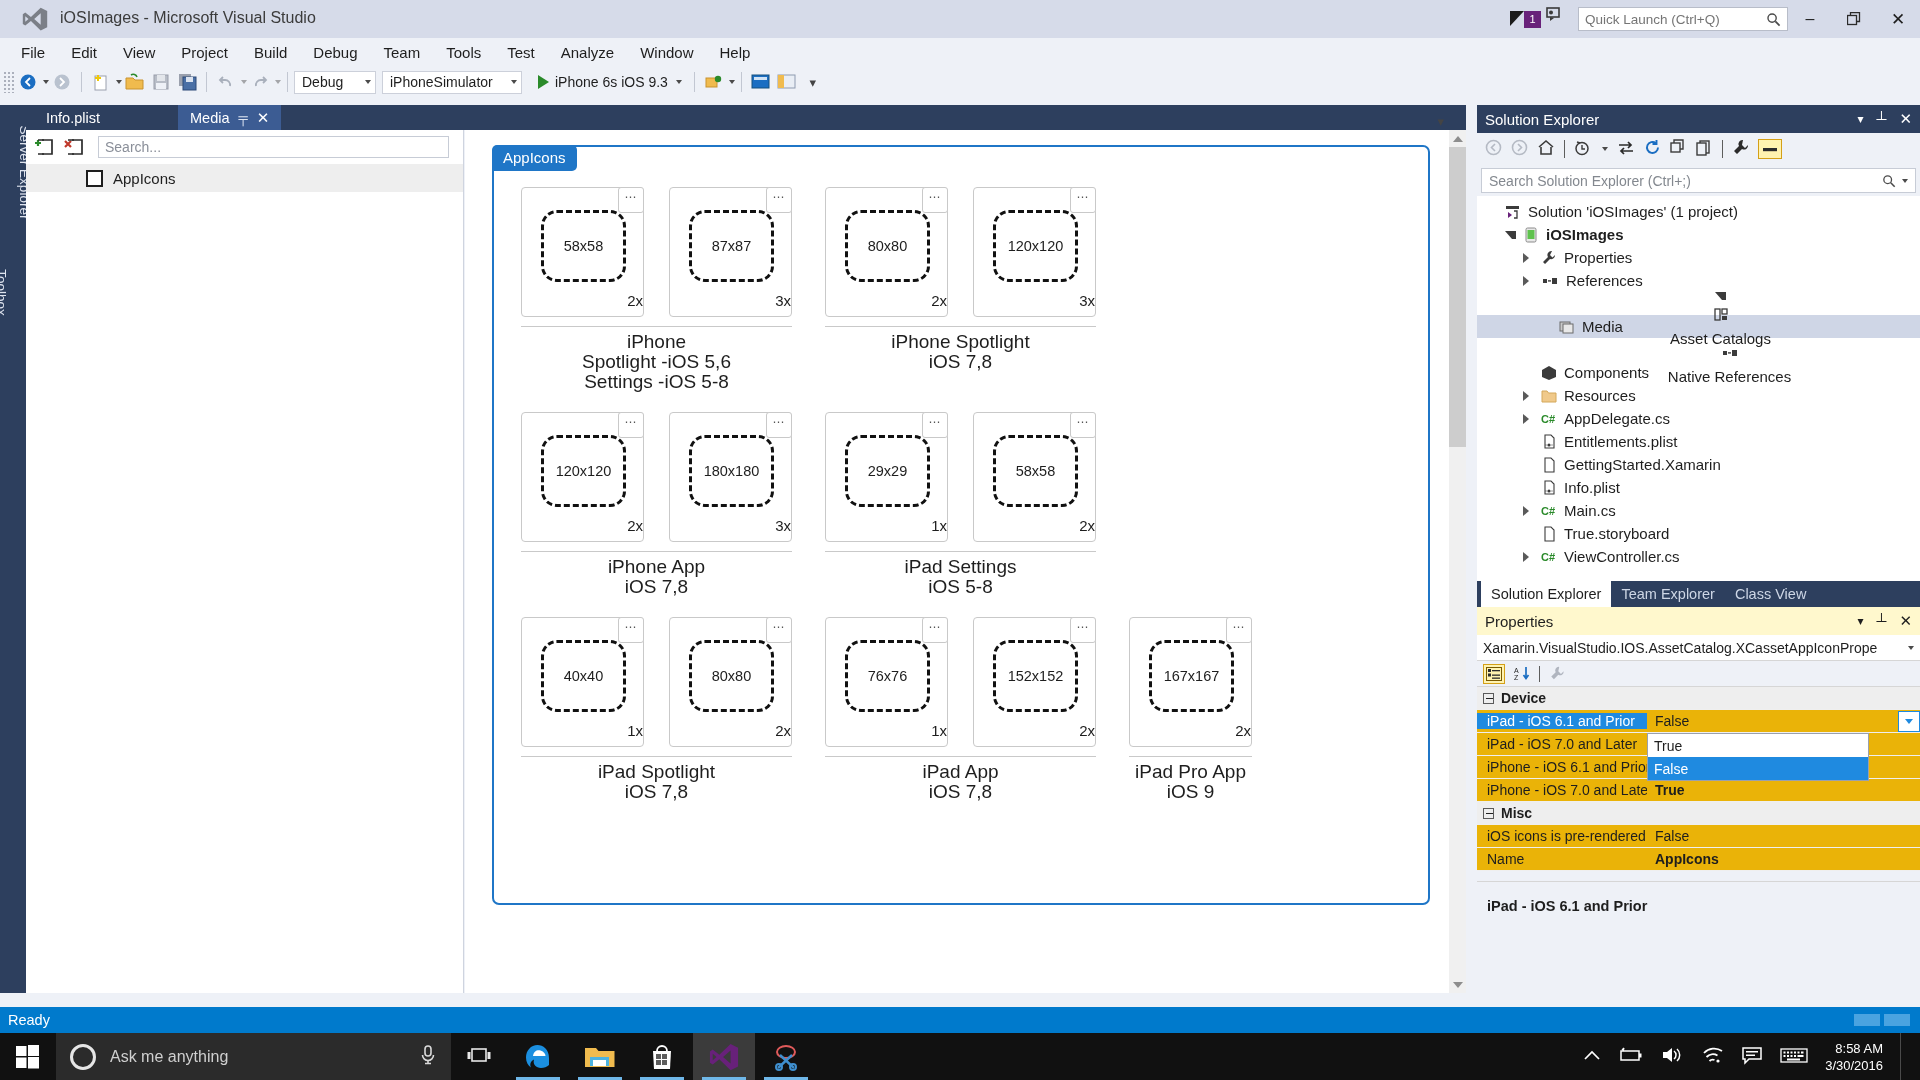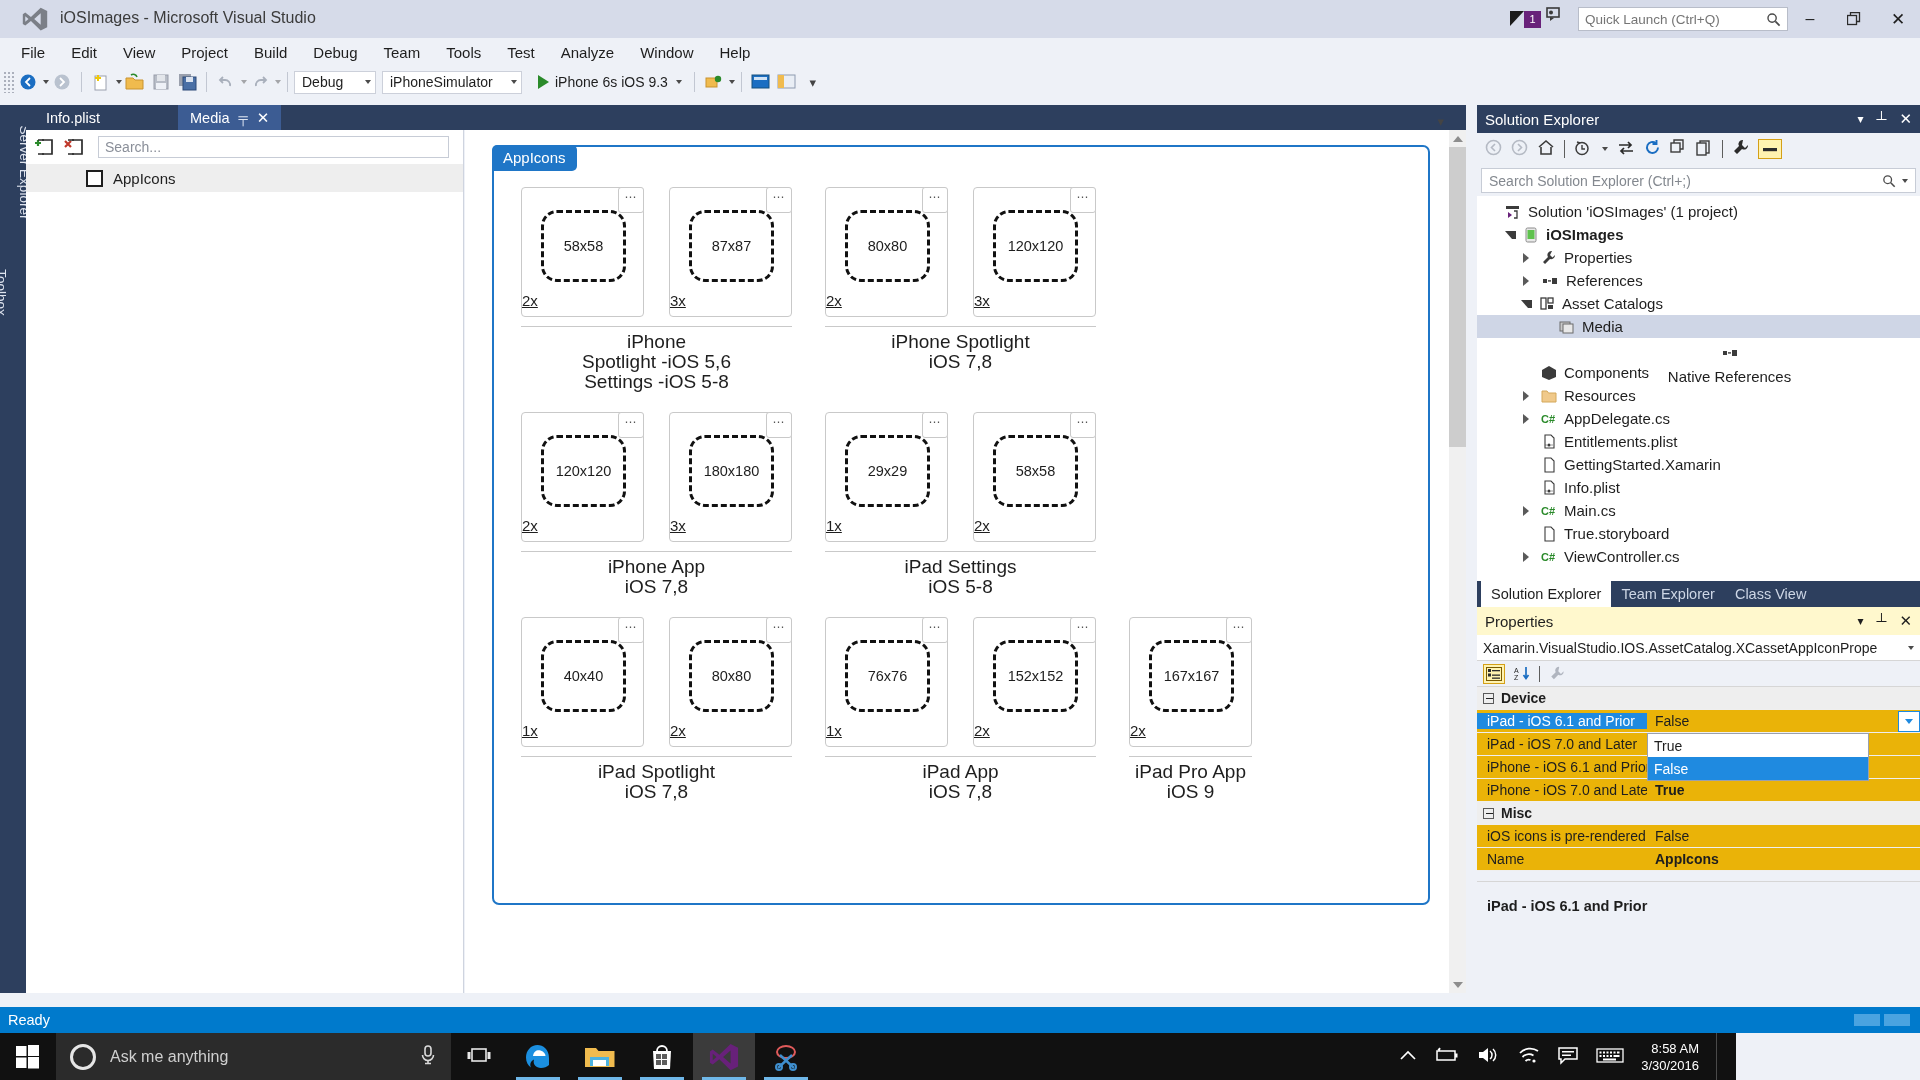--- a/index.html
+++ b/index.html
@@ -90,21 +90,21 @@
                padding:4px 11px 5px 11px; border-radius:5px 5px 5px 0; }
   .group { display:flex; flex-direction:column; align-items:center; }
   .tiles { display:flex; gap:25px; }
   .tile { width:123px; height:130px; border:1px solid #c9c9c9; border-radius:4px; background:#fff; position:relative; }
   .tile .dots { position:absolute; right:-1px; top:-1px; width:26px; height:26px; border:1px solid #c9c9c9;
                 border-radius:3px; background:#fff; color:#555; font-size:12px; text-align:center; line-height:18px;
                 letter-spacing:1px;}
   .tile .dashbox { position:absolute; left:19px; top:22px; width:85px; height:72px; border:3.2px dashed #111;
                    border-radius:16px; display:flex; align-items:center; justify-content:center;
                    font-size:14.5px; color:#1e1e1e;}
-  .tile .scale { position:absolute; left:0; bottom:7px; width:100%; text-align:left; font-size:15px;text-decoration:underline; }
+  .tile .scale { position:absolute; left:0; bottom:7px; width:100%; text-align:right; font-size:15px; }
   .grp-rule { width:100%; height:1px; background:#c9c9c9; margin-top:9px; }
   .grp-cap { text-align:center; font-size:19px; line-height:20px; color:#1e1e1e; padding-top:5px; }
 
   .ed-scroll { position:absolute; right:0; top:0; width:17px; height:863px; background:#f0f0f0; }
   .ed-scroll .up, .ed-scroll .dn { width:17px; height:17px; display:flex; align-items:center; justify-content:center; }
   .arrow-up { width:0;height:0;border-left:5px solid transparent;border-right:5px solid transparent;border-bottom:6px solid #8d8d8d;}
   .arrow-dn { width:0;height:0;border-left:5px solid transparent;border-right:5px solid transparent;border-top:6px solid #8d8d8d;}
   .ed-collapse { position:absolute; right:22px; top:110px; }
 
   
@@ -144,21 +144,21 @@
   .dd-opt { height:23px; display:flex; align-items:center; padding-left:6px; font-size:14px; }
   .dd-opt.hl { background:#1f8ae0; color:#fff; }
   .props-desc { padding:16px 10px 0 10px; font-size:14.5px; font-weight:bold; }
   .props-divider { height:1px; background:#d6d6d6; margin-top:10px; }
 
   
   .statusbar { position:absolute; left:0; bottom:47px; width:1920px; height:26px; background:#007acc; color:#fff;
                display:flex; align-items:center; padding-left:8px; font-size:14.5px; }
 
   
-  .taskbar { position:absolute; left:0; bottom:0; width:1736px; height:47px; background:#111111; display:flex; align-items:center;}
+  .taskbar { position:absolute; left:0; bottom:0; width:1920px; height:47px; background:#111111; display:flex; align-items:center;}
   .start { width:56px; height:47px; display:flex; align-items:center; justify-content:center; }
   .cortana { width:395px; height:47px; background:#2b2b2b; display:flex; align-items:center; gap:14px; padding:0 14px;}
   .cort-ring { width:26px; height:26px; border:3px solid #e6e6e6; border-radius:50%; }
   .cort-text { color:#cfcfcf; font-size:16px; }
   .taskview { width:56px; height:47px; display:flex; align-items:center; justify-content:center; }
   .tb-app { width:62px; height:47px; display:flex; align-items:center; justify-content:center; position:relative; }
   .tb-app.running:after { content:""; position:absolute; bottom:0; left:9px; width:44px; height:3px; background:#6fb7e8; }
   .tb-app.active { background:#3b3b3b; }
   .tray { margin-left:auto; display:flex; align-items:center; gap:17px; padding-right:12px; color:#fff; }
   .clock { text-align:right; font-size:13px; line-height:17px; color:#fff; }
@@ -681,21 +681,21 @@
           <span class="tri-r" style="width: 11px; display: inline-block;"></span>
           <span style="display: flex;">
             <svg width="16" height="16" viewBox="0 0 16 16">
               <rect x="1" y="6" width="4" height="4" fill="#3b3b3b"></rect>
               <rect x="6" y="7.2" width="3" height="1.4" fill="#3b3b3b"></rect>
               <rect x="10" y="5" width="5" height="6" fill="#3b3b3b"></rect>
             </svg>
           </span>
           <span>References</span>
         </div>
-        <div class="tnode" style="padding-left: 44px;">
+        <div class="tnode" style="padding-left: 44px; flex-direction: column;">
           <span class="tri-d" style="width: 11px; display: inline-block;"></span>
           <span style="display: flex;">
             <svg width="16" height="16" viewBox="0 0 16 16">
               <rect x="2" y="2" width="5" height="11" fill="none" stroke="#3b3b3b" stroke-width="1.3"></rect>
               <rect x="9" y="2" width="5" height="5" fill="none" stroke="#3b3b3b" stroke-width="1.3"></rect>
               <rect x="9" y="9" width="5" height="4" fill="#3b3b3b"></rect>
             </svg>
           </span>
           <span>Asset Catalogs</span>
         </div>

